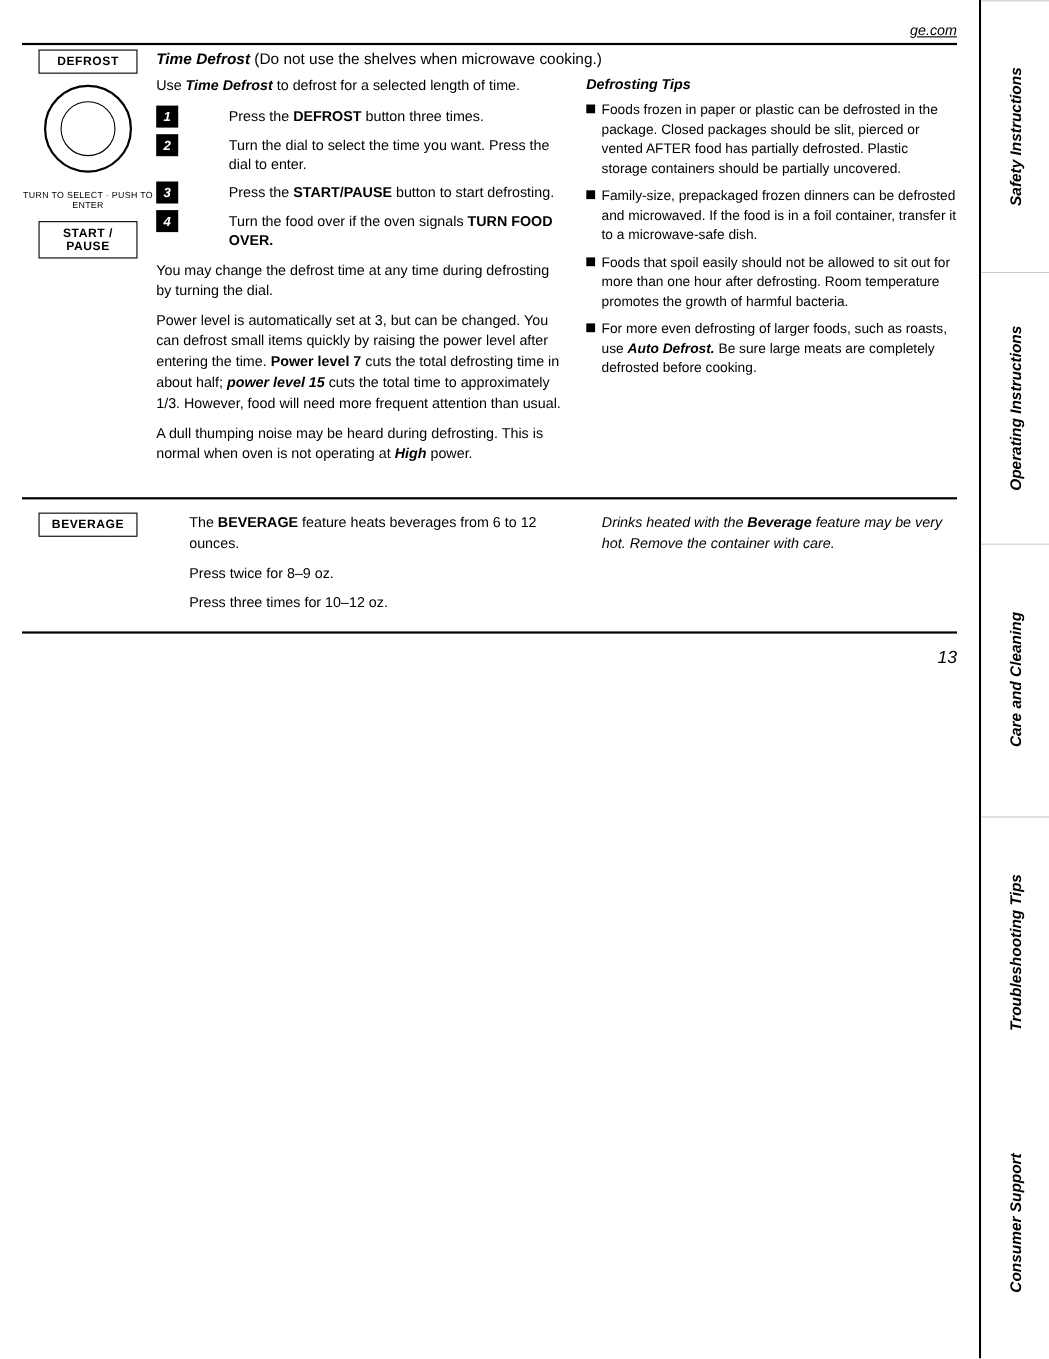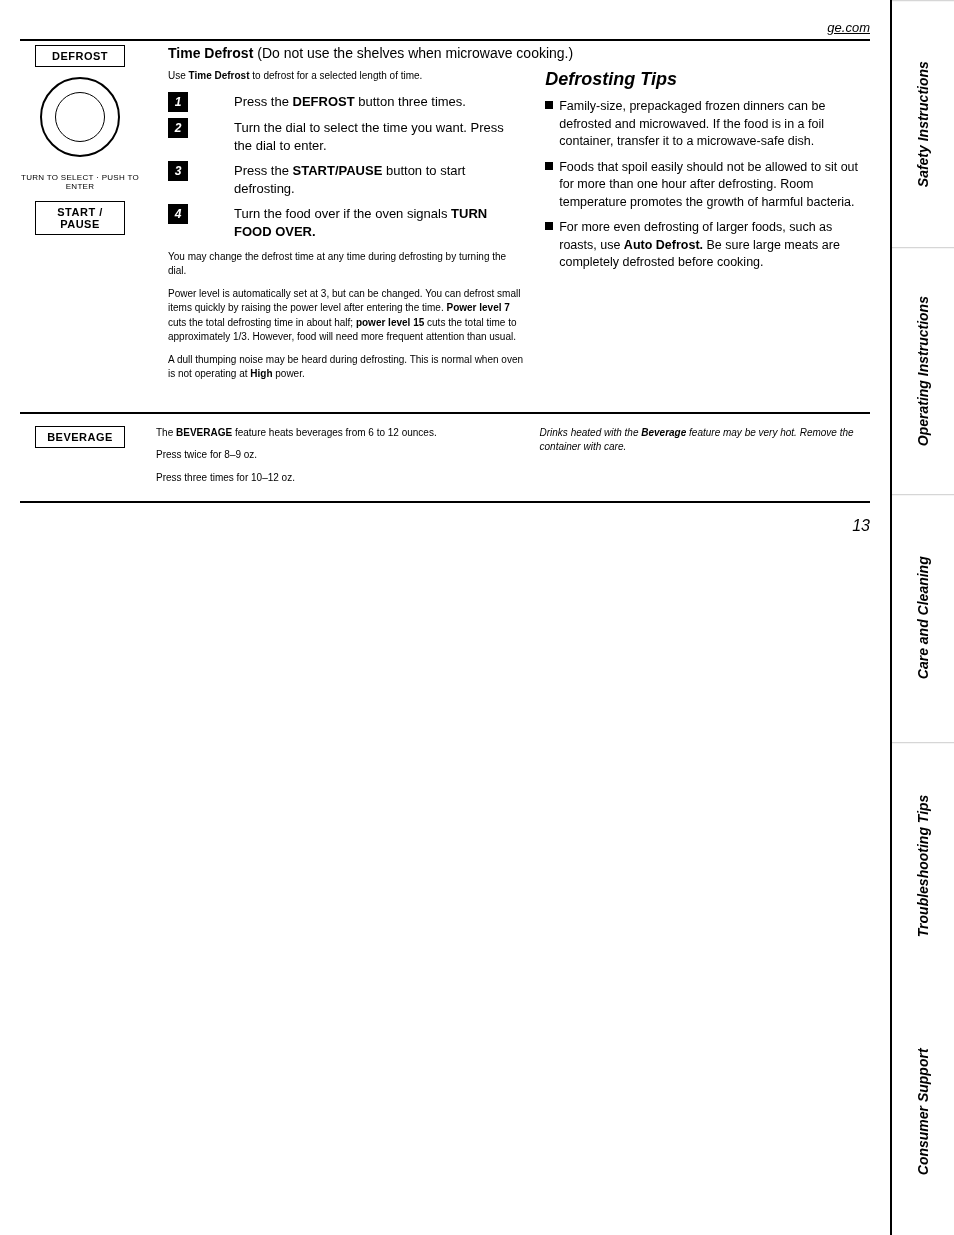--- a/index.html
+++ b/index.html
@@ -95,21 +95,21 @@
     
     .section-divider {
       border: none;
       border-top: 2px solid #000;
       margin: 12px 0;
     }
 
     
     .defrost-section {
       display: flex;
-      gap: 28px;
+      gap: 2px;
       padding-bottom: 10px;
     }
 
     .left-controls {
       width: 120px;
       flex-shrink: 0;
       display: flex;
       flex-direction: column;
       align-items: center;
       gap: 10px;
@@ -169,21 +169,21 @@
     .col-right {
       flex: 1;
     }
 
     
     .section-title {
       font-size: 14px;
       margin-bottom: 8px;
     }
 
-    .bold-italic { font-weight: bold; }
+    .bold-italic { font-weight: bold; font-style: italic; }
     .bold { font-weight: bold; }
     .italic { font-style: italic; }
 
     
     .steps-list {
       list-style: none;
       margin: 8px 0;
     }
 
     .step-item {
@@ -209,28 +209,28 @@
 
     .step-text {
       font-size: 13px;
       line-height: 1.4;
       padding-top: 1px;
       margin-left: 40px;
     }
 
     
     .body-para {
-      font-size: 10px;
+      font-size: 13px;
       line-height: 1.45;
       margin-bottom: 8px;
     }
 
     
     .tips-title {
-      font-size: 18px;
+      font-size: 13px;
       font-weight: bold;
       font-style: italic;
       margin-bottom: 8px;
     }
 
     .tip-item {
       display: flex;
       align-items: flex-start;
       gap: 6px;
       margin-bottom: 8px;
@@ -242,21 +242,21 @@
       width: 8px;
       height: 8px;
       background: #000;
       flex-shrink: 0;
       margin-top: 3px;
     }
 
     
     .beverage-section {
       display: flex;
-      gap: 16px;
+      gap: 32px;
     }
 
     .beverage-col-left {
       flex: 1.1;
     }
 
     .beverage-col-right {
       flex: 1;
     }
 
@@ -342,20 +342,24 @@
             </p>
 
             <p class="body-para">
               A dull thumping noise may be heard during defrosting. This is normal when oven is not operating at <span class="bold-italic">High</span> power.
             </p>
           </div>
 
           <div class="col-right">
             <p class="tips-title">Defrosting Tips</p>
 
+            <div class="tip-item">
+              <div class="tip-bullet"></div>
+              <span>Foods frozen in paper or plastic can be defrosted in the package. Closed packages should be slit, pierced or vented AFTER food has partially defrosted. Plastic storage containers should be partially uncovered.</span>
+            </div>
 
             <div class="tip-item">
               <div class="tip-bullet"></div>
               <span>Family-size, prepackaged frozen dinners can be defrosted and microwaved. If the food is in a foil container, transfer it to a microwave-safe dish.</span>
             </div>
 
             <div class="tip-item">
               <div class="tip-bullet"></div>
               <span>Foods that spoil easily should not be allowed to sit out for more than one hour after defrosting. Room temperature promotes the growth of harmful bacteria.</span>
             </div>

